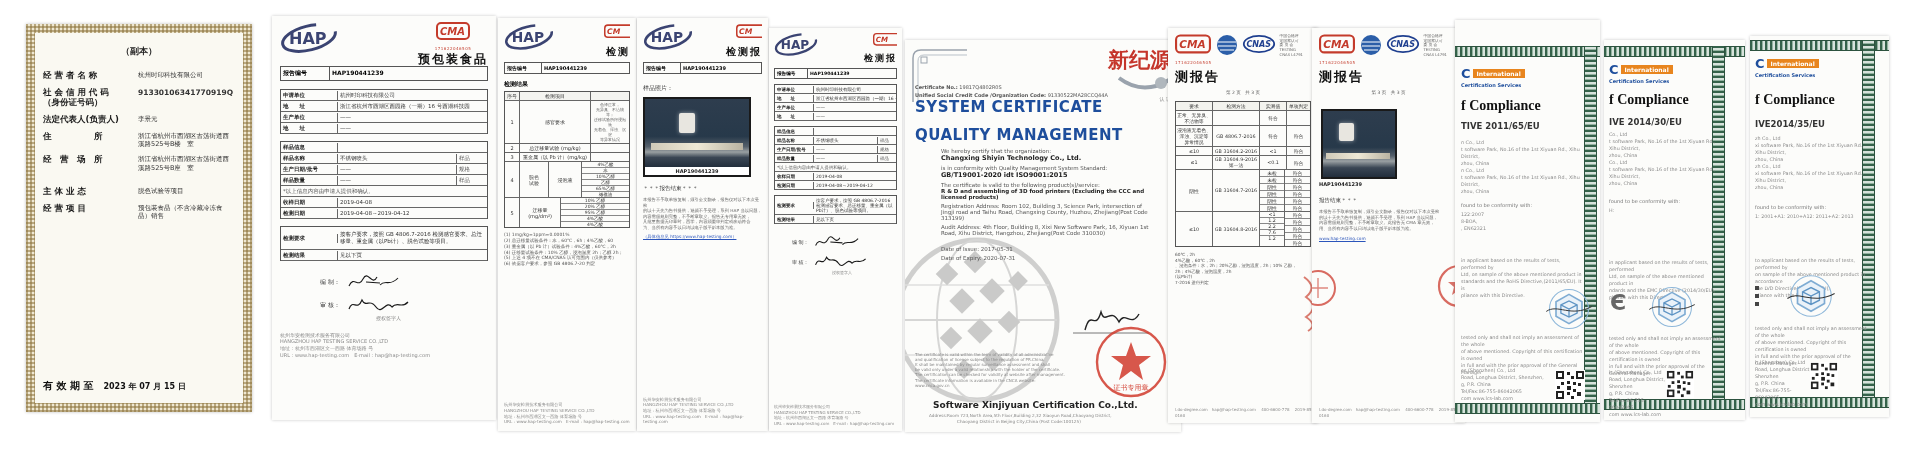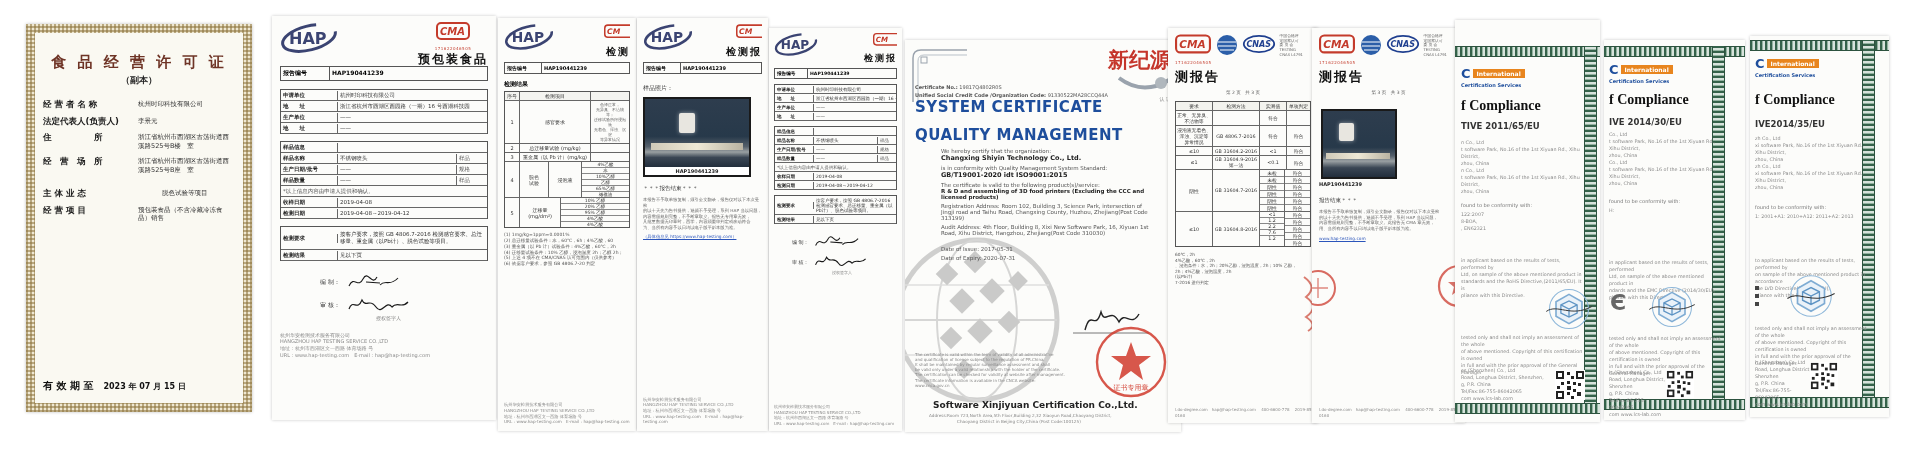--- a/index.html
+++ b/index.html
@@ -65,39 +65,42 @@
   .ce-mark{font-size:22px;font-weight:bold;color:#666;}
   .bullets div{width:4px;height:4px;background:#444;margin-bottom:4px;}
 </style>
 </head>
 <body>
 
 <div class="canvas">
 
   <section class="food-frame">
     <div class="food-inner">
-      <div class="fl-title">食 品 经 营 许 可 证</div>
       <div class="fl-sub">（副本）</div>
       <div class="flrow">
           <div class="fll">经 营 者 名 称</div>
           <div class="flv">杭州时印科技有限公司</div>
         </div>
       <div class="flrow">
+          <div class="fll"><span>社 会 信 用 代 码</span><br><span>（身份证号码）</span></div>
+          <div class="flv" style="font-size:7.5px;font-weight:bold;">91330106341770919Q</div>
+        </div>
+      <div class="flrow">
           <div class="fll">法定代表人(负责人)</div>
           <div class="flv">李景元</div>
         </div>
       <div class="flrow">
           <div class="fll">住　　　　　所</div>
           <div class="flv">浙江省杭州市西湖区古荡街道西溪路525号B楼　室</div>
         </div>
       <div class="flrow">
           <div class="fll">经　营　场　所</div>
           <div class="flv">浙江省杭州市西湖区古荡街道西溪路525号B座　室</div>
         </div>
-      <div class="flrow" style="margin-top:14px;gap:24px;">
+      <div class="flrow" style="margin-top:14px;">
           <div class="fll">主 体 业 态</div>
           <div class="flv">脱色试验等项目</div>
         </div>
       <div class="flrow">
           <div class="fll">经 营 项 目</div>
           <div class="flv">预包装食品（不含冷藏冷冻食品）销售</div>
         </div>
       <div class="fl-valid">
         <span>有 效 期 至</span>　<span style="font-size:8px;">2023 年 07 月 15 日</span>
       </div>

